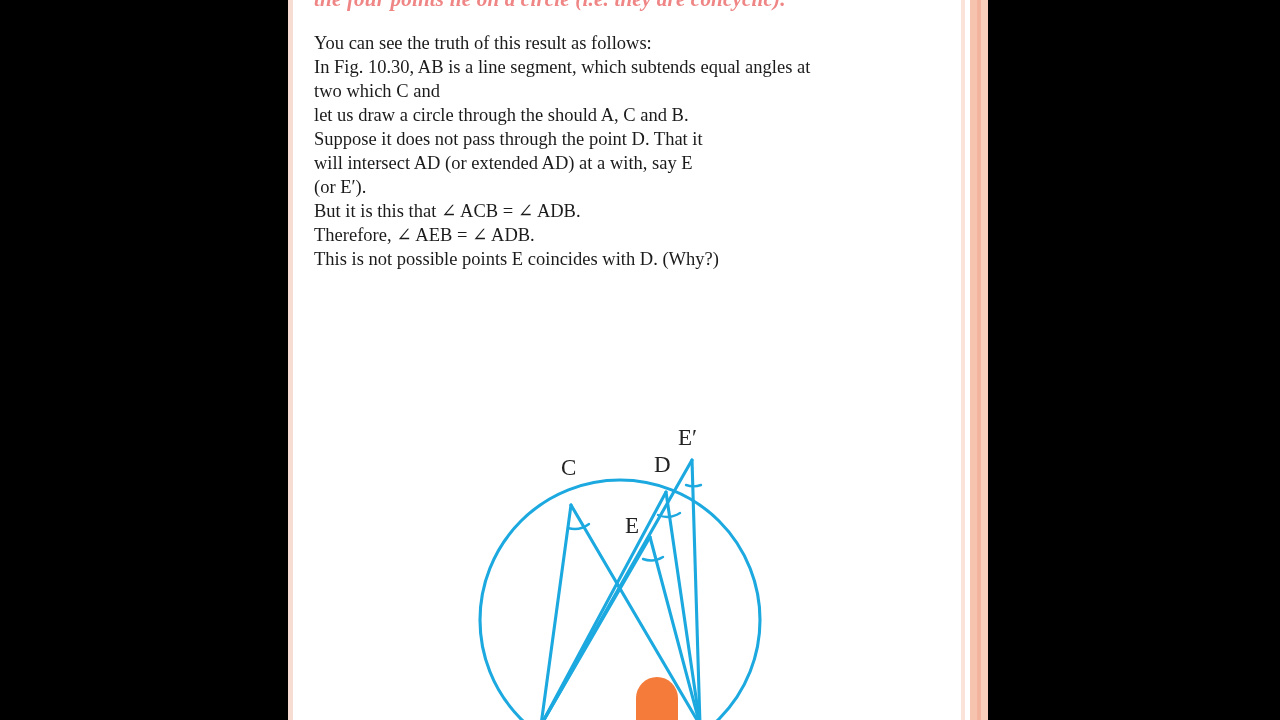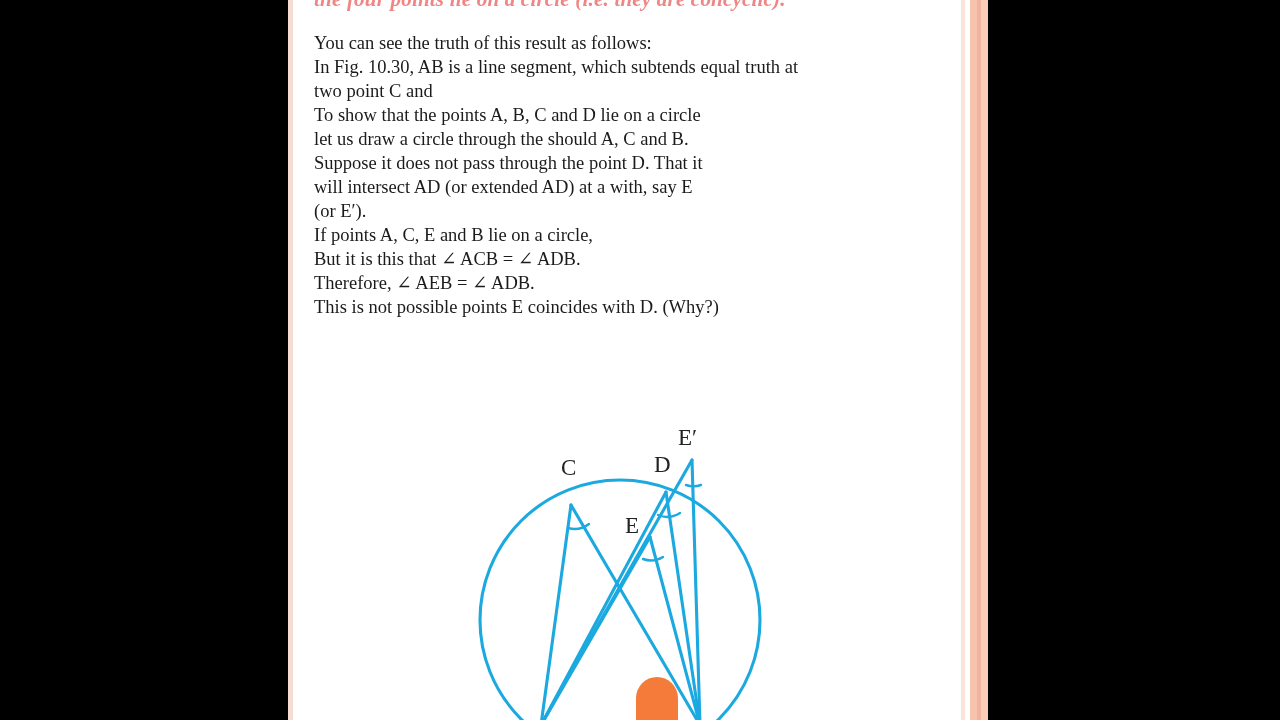--- a/index.html
+++ b/index.html
@@ -118,28 +118,26 @@
       <div class="stripe s5"></div>
       <div class="stripe s6"></div>
     </div>
 
     <div id="heading-strip">
       <div id="heading-text">the four points lie on a circle (i.e. they are concyclic).</div>
     </div>
 
     <div id="body-text">
       <div class="line">You can see the truth of this result as follows:</div>
-      <div class="line">In Fig. 10.30, AB is a line segment, which subtends equal truth at</div>
-      <div class="line">two point C and</div>
-      <div class="line">To show that the points A, B, C and D lie on a circle</div>
+      <div class="line">In Fig. 10.30, AB is a line segment, which subtends equal angles at</div>
+      <div class="line">two which C and</div>
       <div class="line">let us draw a circle through the should A, C and B.</div>
       <div class="line">Suppose it does not pass through the point D. That it</div>
       <div class="line">will intersect AD (or extended AD) at a with, say E</div>
       <div class="line">(or E′).</div>
-      <div class="line">If points A, C, E and B lie on a circle,</div>
       <div class="line">But it is this that ∠ ACB = ∠ ADB.</div>
       <div class="line">Therefore, ∠ AEB = ∠ ADB.</div>
       <div class="line">This is not possible points E coincides with D. (Why?)</div>
     </div>
 
     <div id="figure">
       <svg width="360" height="295" viewBox="0 0 360 295">
         <g fill="none" stroke="#1ca9e0" stroke-width="3.1" stroke-linecap="round" stroke-linejoin="round">
 
           <circle cx="162" cy="195" r="140"></circle>

